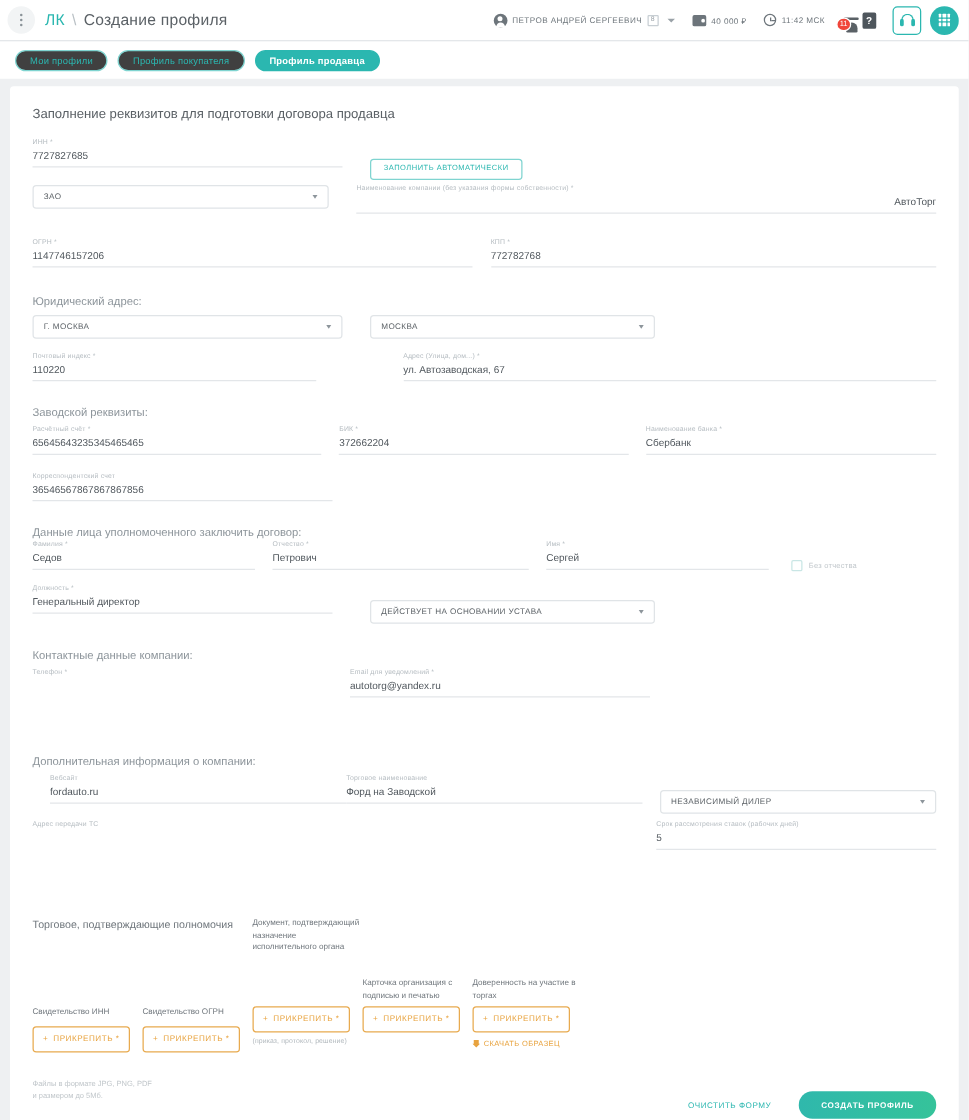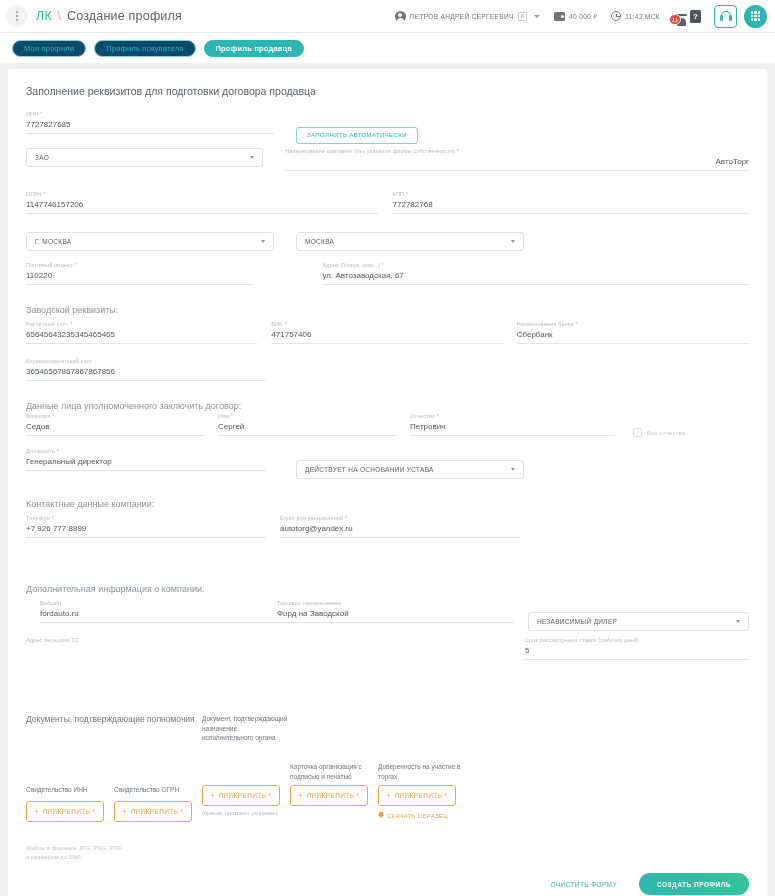--- a/index.html
+++ b/index.html
@@ -65,21 +65,21 @@
   .headset .e{position:absolute;bottom:0;width:3px;height:6px;border-radius:1.5px;background:#2bb7b0;}
   .headset .e.l{left:0;} .headset .e.r{right:0;}
   .grid-btn{width:23px;height:23px;border-radius:50%;background:#2bb7b0;
             display:flex;align-items:center;justify-content:center;margin-left:7px;cursor:pointer;}
   .grid-ic{display:grid;grid-template-columns:repeat(3,2.4px);grid-template-rows:repeat(3,2.4px);gap:1.2px;}
   .grid-ic i{background:#fff;display:block;border-radius:.4px;}
 
   
   .tabbar{height:30px;background:#fff;display:flex;align-items:center;padding:0 12px;gap:8px;}
   .tab{height:17px;padding:0 11px;border-radius:9px;border:1px solid #7fd4d0;color:#2bb7b0;
-       font-size:7.5px;letter-spacing:.2px;display:flex;align-items:center;cursor:pointer;background:#0c4a6e;}
+       font-size:7.5px;letter-spacing:.2px;display:flex;align-items:center;cursor:pointer;background:#404040;}
   .tab.active{background:#2bb7b0;border-color:#2bb7b0;color:#fff;font-weight:bold;}
 
   
   .card{margin:6px 8px 0 8px;background:#fff;border-radius:3px;
         height:842px;padding:16px 18px 0 18px;position:relative;}
   .sec-title{font-size:10.5px;color:#5b6166;margin:0 0 14px 0;}
   .sec-head{font-size:9px;color:#8d959b;margin:0 0 6px 0;}
 
   .row{display:flex;}
   .fld{position:relative;padding-top:9px;margin-bottom:18px;}
@@ -227,20 +227,21 @@
     <div class="fld" style="width:355px;">
       <div class="lbl">ОГРН *</div>
       <div class="val">1147746157206</div>
     </div>
     <div class="fld" style="width:360px;margin-left:15px;">
       <div class="lbl">КПП *</div>
       <div class="val">772782768</div>
     </div>
   </div>
 
+  <div class="sec-head" style="margin-top:4px;">Юридический адрес:</div>
   <div class="row">
     <div style="width:248px;">
       <div class="sel">
         <span>Г. МОСКВА</span>
         <span class="sc"></span>
       </div>
     </div>
     <div style="width:228px;margin-left:22px;">
       <div class="sel">
         <span>МОСКВА</span>
@@ -260,47 +261,47 @@
   </div>
 
   <div class="sec-head" style="margin-top:2px;">Заводской реквизиты:</div>
   <div class="row">
     <div class="fld" style="width:240px;">
       <div class="lbl">Расчётный счёт *</div>
       <div class="val">65645643235345465465</div>
     </div>
     <div class="fld" style="width:240px;margin-left:14px;">
       <div class="lbl">БИК *</div>
-      <div class="val">471757406</div>
+      <div class="val">372662204</div>
     </div>
     <div class="fld" style="width:241px;margin-left:14px;">
       <div class="lbl">Наименование банка *</div>
       <div class="val">Сбербанк</div>
     </div>
   </div>
   <div class="row" style="margin-top:-4px;">
     <div class="fld" style="width:240px;">
       <div class="lbl">Корреспондентский счет</div>
       <div class="val">36546567867867867856</div>
     </div>
   </div>
 
   <div class="sec-head" style="margin-top:2px;margin-bottom:2px;">Данные лица уполномоченного заключить договор:</div>
   <div class="row">
     <div class="fld" style="width:178px;">
       <div class="lbl">Фамилия *</div>
       <div class="val">Седов</div>
     </div>
+    <div class="fld" style="width:205px;margin-left:14px;">
+      <div class="lbl">Отчество *</div>
+      <div class="val">Петрович</div>
+    </div>
     <div class="fld" style="width:178px;margin-left:14px;">
       <div class="lbl">Имя *</div>
       <div class="val">Сергей</div>
-    </div>
-    <div class="fld" style="width:205px;margin-left:14px;">
-      <div class="lbl">Отчество *</div>
-      <div class="val">Петрович</div>
     </div>
     <div class="chk-wrap" style="margin-left:18px;padding-top:13px;height:26px;">
       <span class="chk"></span>
       <span class="chk-lbl">Без отчества</span>
     </div>
   </div>
   <div class="row" style="margin-top:-6px;">
     <div class="fld" style="width:240px;">
       <div class="lbl">Должность *</div>
       <div class="val">Генеральный директор</div>
@@ -310,21 +311,20 @@
         <span>ДЕЙСТВУЕТ НА ОСНОВАНИИ УСТАВА</span>
         <span class="sc"></span>
       </div>
     </div>
   </div>
 
   <div class="sec-head" style="margin-top:10px;">Контактные данные компании:</div>
   <div class="row">
     <div class="fld" style="width:240px;">
       <div class="lbl">Телефон *</div>
-      <div class="val">+7 926 777 8899</div>
     </div>
     <div class="fld" style="width:240px;margin-left:14px;">
       <div class="lbl">Email для уведомлений *</div>
       <div class="val">autotorg@yandex.ru</div>
     </div>
   </div>
 
   <div class="sec-head" style="margin-top:28px;">Дополнительная информация о компании:</div>
   <div class="row">
     <div class="fld" style="width:240px;margin-left:14px;">
@@ -347,21 +347,21 @@
       <div class="lbl">Адрес передачи ТС</div>
     </div>
     <div class="fld" style="width:224px;margin-left:14px;">
       <div class="lbl">Срок рассмотрения ставок (рабочих дней)</div>
       <div class="val">5</div>
     </div>
   </div>
 
   <div style="margin-top:36px;display:flex;align-items:flex-start;">
     <div style="width:88px;">
-      <div class="docs-title" style="width:170px;">Документы, подтверждающие полномочия</div>
+      <div class="docs-title" style="width:170px;">Торговое, подтверждающие полномочия</div>
     </div>
     <div style="width:88px;"></div>
     <div class="doc-col" style="width:88px;">Документ, подтверждающий назначение исполнительного органа</div>
     <div class="doc-col" style="width:88px;margin-top:48px;">Карточка организация с подписью и печатью</div>
     <div class="doc-col" style="width:88px;margin-top:48px;">Доверенность на участие в торгах</div>
   </div>
 
   <div style="display:flex;align-items:flex-start;margin-top:4px;">
     <div style="width:88px;">
       <div class="doc-col">Свидетельство ИНН</div>

